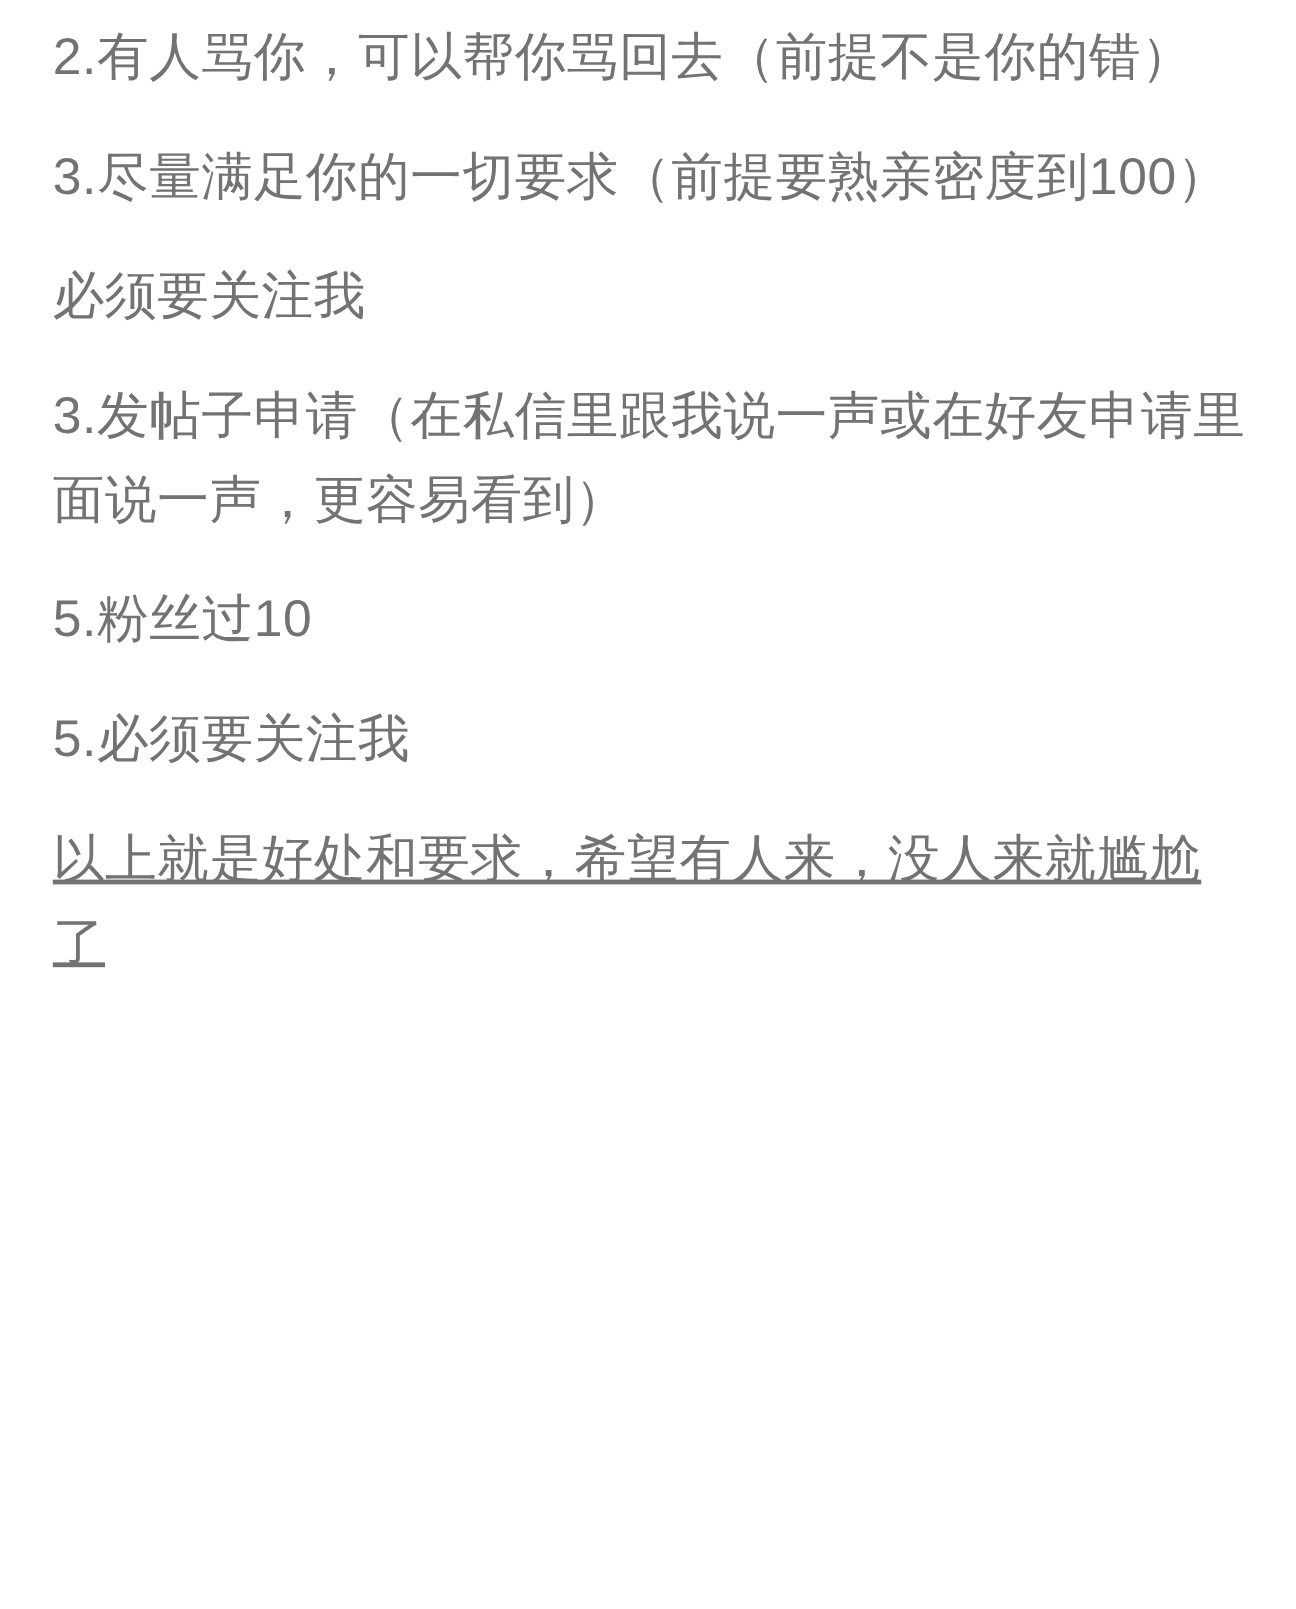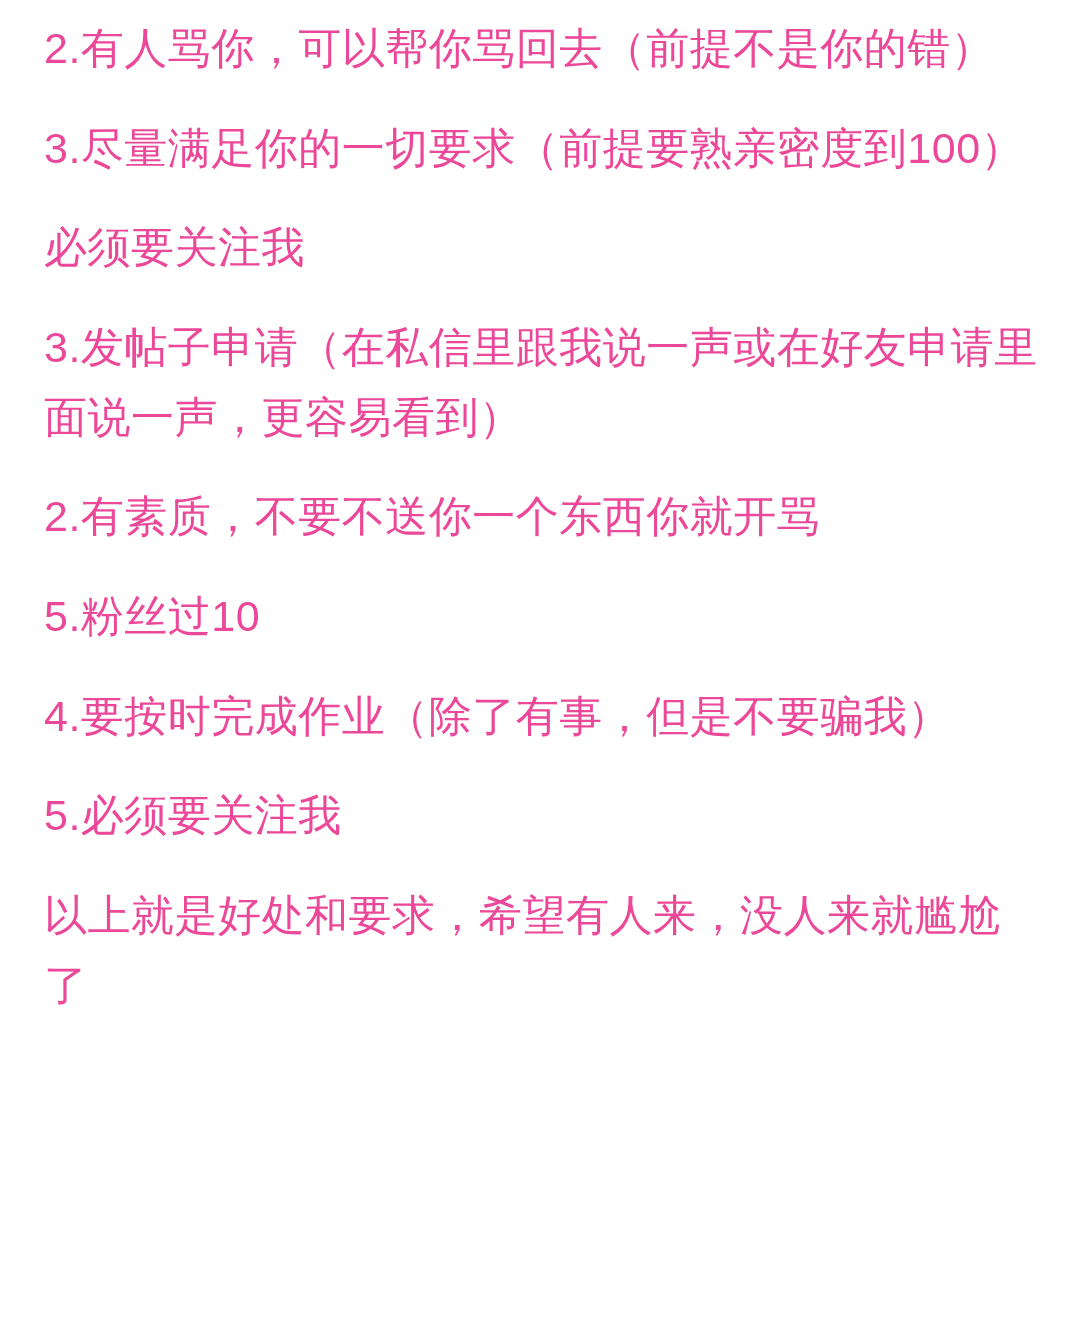--- a/index.html
+++ b/index.html
@@ -20,34 +20,33 @@
     width: 1080px;
     min-height: 1341px;
     padding: 14px 40px 10px 44px;
     background: #ffffff;
   }
   .para {
     font-size: 43px;
     line-height: 1.62;
     letter-spacing: 0.5px;
     margin: 0 0 30px 0;
-    color: #ec4899;
+    color: #737373;
     font-weight: 400;
     word-break: break-all;
   }
   .para:last-child {
     margin-bottom: 0;
+    text-decoration: underline;
   }
 </style>
 </head>
 <body>
 
 <div class="page">
   <p class="para">2.有人骂你，可以帮你骂回去（前提不是你的错）</p>
   <p class="para">3.尽量满足你的一切要求（前提要熟亲密度到100）</p>
   <p class="para">必须要关注我</p>
   <p class="para">3.发帖子申请（在私信里跟我说一声或在好友申请里面说一声，更容易看到）</p>
-  <p class="para">2.有素质，不要不送你一个东西你就开骂</p>
   <p class="para">5.粉丝过10</p>
-  <p class="para">4.要按时完成作业（除了有事，但是不要骗我）</p>
   <p class="para">5.必须要关注我</p>
   <p class="para">以上就是好处和要求，希望有人来，没人来就尴尬了</p>
 </div>
 
 </body></html>

